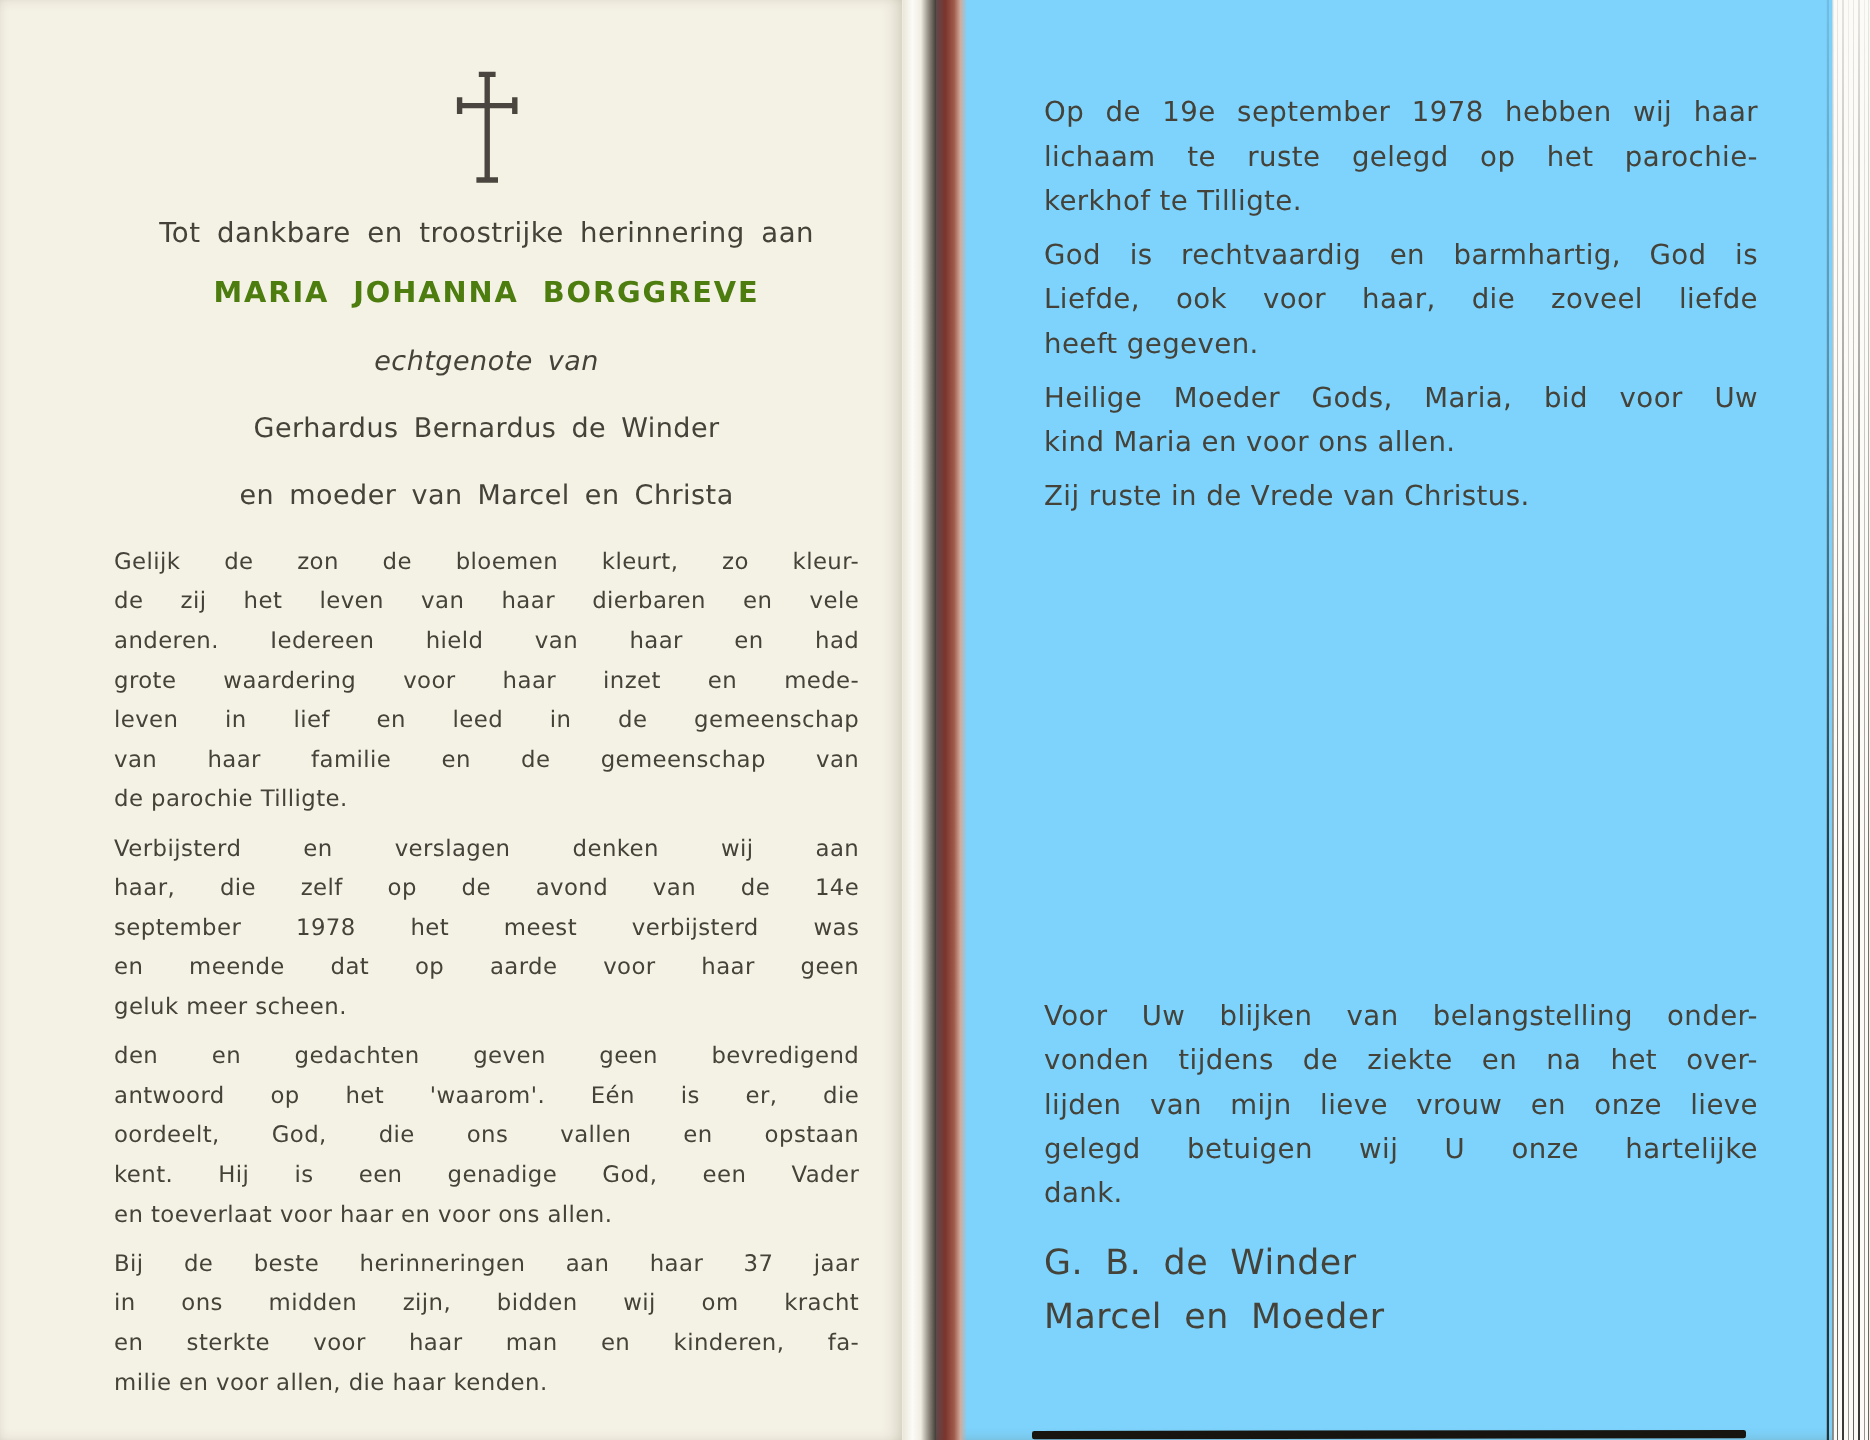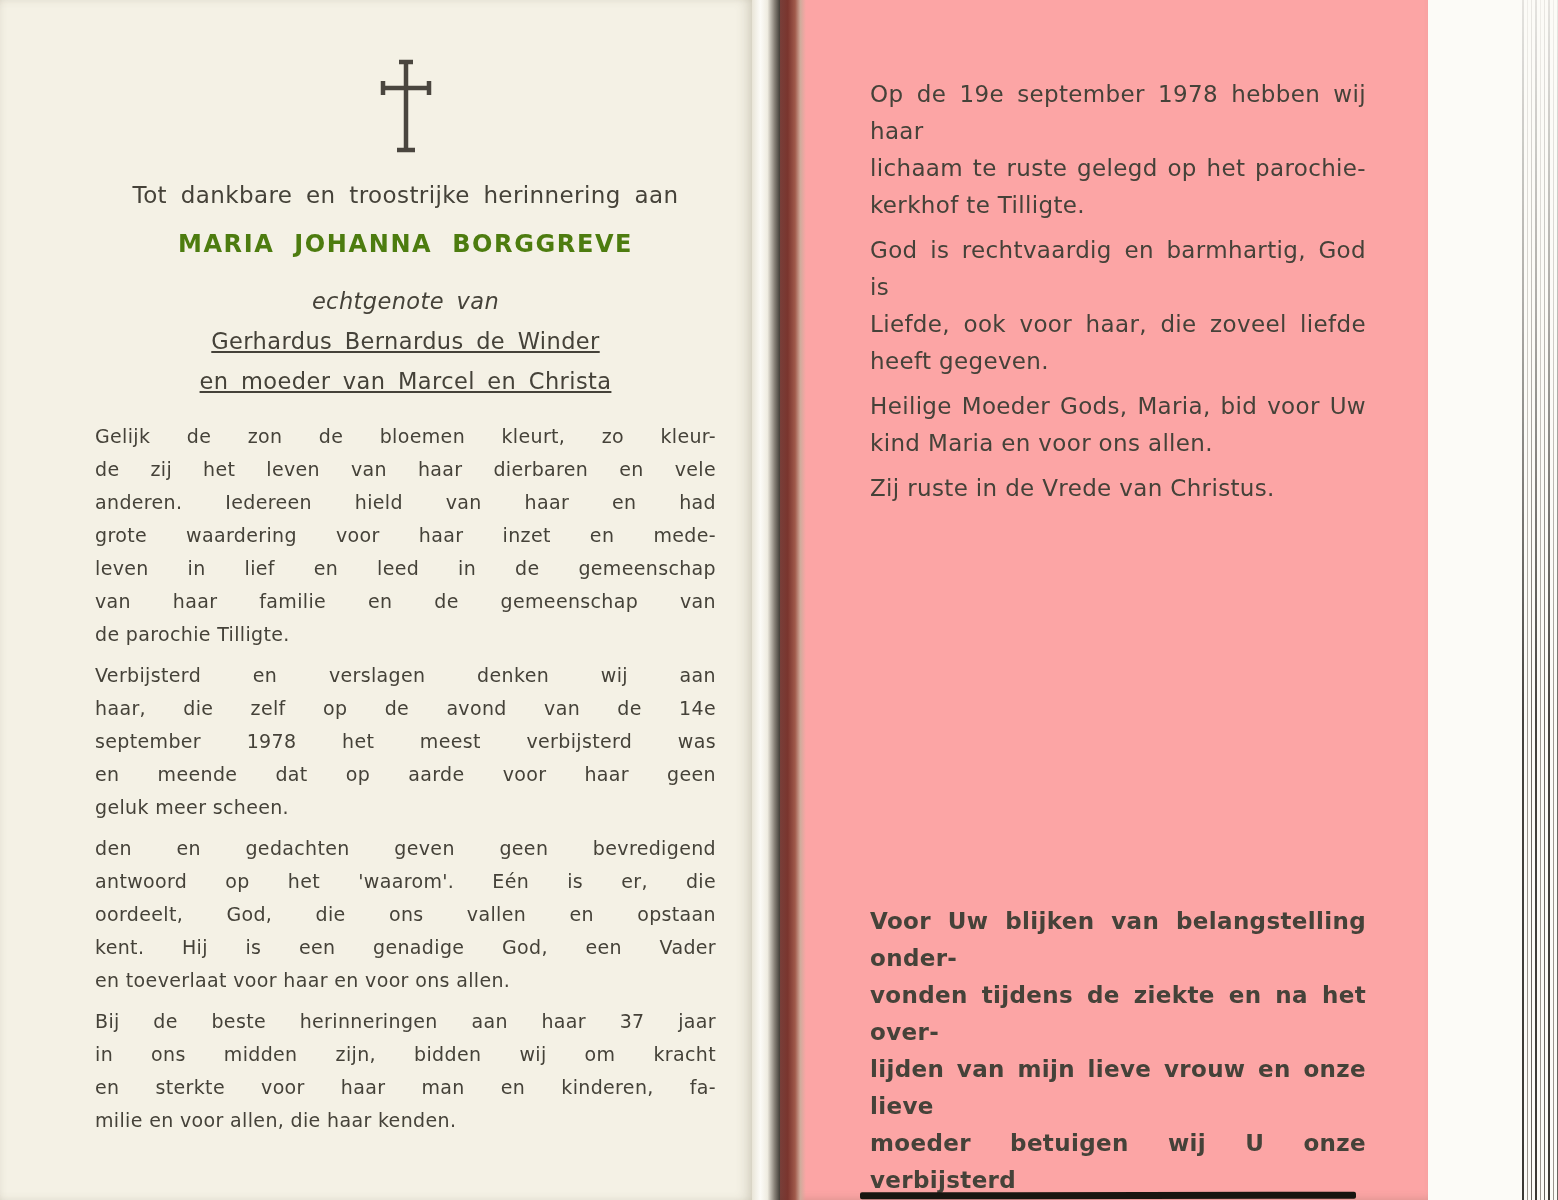--- a/index.html
+++ b/index.html
@@ -10,21 +10,21 @@
     color:#454239;
   }
   .scan{position:relative;width:1558px;height:1200px;overflow:hidden;background:#fcfbf7;}
 
   .page{position:absolute;top:0;height:1200px;}
   .page-left{
     left:0;width:752px;background:#f4f1e5;
     box-shadow:inset -8px 0 14px -6px rgba(95,85,60,.30), inset 4px 0 10px -6px rgba(95,85,60,.18);
   }
   .page-right{
-    left:780px;width:648px;background:#fca5a5;
+    left:780px;width:747px;background:#7dd3fc;
     box-shadow:inset 0 -6px 10px -6px rgba(95,85,60,.25);
   }
   .fold-shadow{
     position:absolute;top:0;left:752px;width:28px;height:1200px;
     background:linear-gradient(90deg,#e9e5d8 0%,#fcfbf7 30%,#efece1 55%,#8a847a 80%,#413d37 100%);
   }
   .spine{
     position:absolute;left:0;top:0;bottom:0;width:26px;
     background:linear-gradient(90deg,#57261fcc 0%,#7a352e 30%,#a05a4b 58%,#d0ab9b 78%,rgba(243,240,226,0) 100%);
   }
@@ -42,32 +42,32 @@
   .content-r{position:relative;padding:0 62px 0 90px;}
 
   .cross-wrap{margin-top:58px;height:96px;text-align:center;}
   .cross-wrap svg{display:inline-block;}
 
   .centered{text-align:center;}
   .intro{margin-top:26px;font-size:23px;line-height:30px;word-spacing:6px;letter-spacing:.4px;}
   .name{margin:18px 0 0 0;font-size:24px;line-height:32px;font-weight:bold;letter-spacing:1.6px;word-spacing:10px;color:#4d7c0f;}
   .sub{font-size:22.5px;line-height:30px;word-spacing:5px;letter-spacing:.4px;}
   .sub-first{margin-top:26px;font-style:italic;}
-  .sub-next{margin-top:10px;text-decoration:underline;}
+  .sub-next{margin-top:26px;}
 
   .para{font-size:19px;line-height:33px;letter-spacing:.35px;}
   .para-first{margin-top:24px;}
   .para + .para{margin-top:8px;}
 
   .page-right .para{font-size:23px;line-height:37px;letter-spacing:.35px;}
   .rp1{margin-top:76px;}
   .rp2,.rp3{margin-top:12px;}
   .rp4{margin-top:14px;}
   .spacer{height:396px;}
-  .closing{line-height:46px;font-weight:bold;}
+  .closing{line-height:46px;}
 
   .tline{text-align:justify;text-align-last:justify;}
   .tline.last{text-align-last:left;}
 
   .sig{font-size:29px;line-height:45px;text-align:left;word-spacing:9px;letter-spacing:.4px;padding-right:12px;}
   .sig-first{margin-top:16px;}
 
   .bottom-mark{
     position:absolute;left:80px;right:72px;bottom:1px;height:7px;
     background:#181510;border-radius:2px;transform:skewY(-.08deg);
@@ -152,21 +152,21 @@
       <div class="para rp4">
           <div class="tline last">Zij ruste in de Vrede van Christus.</div>
         </div>
 
       <div class="spacer"></div>
 
       <div class="para closing">
           <div class="tline">Voor Uw blijken van belangstelling onder-</div>
           <div class="tline">vonden tijdens de ziekte en na het over-</div>
           <div class="tline">lijden van mijn lieve vrouw en onze lieve</div>
-          <div class="tline">moeder betuigen wij U onze verbijsterd</div>
+          <div class="tline">gelegd betuigen wij U onze hartelijke</div>
           <div class="tline last">dank.</div>
         </div>
 
       <div class="sig sig-first">G. B. de Winder</div>
       <div class="sig">Marcel en Moeder</div>
     </div>
     <div class="bottom-mark"></div>
   </section>
 
   <div class="edge-artifacts"></div>

